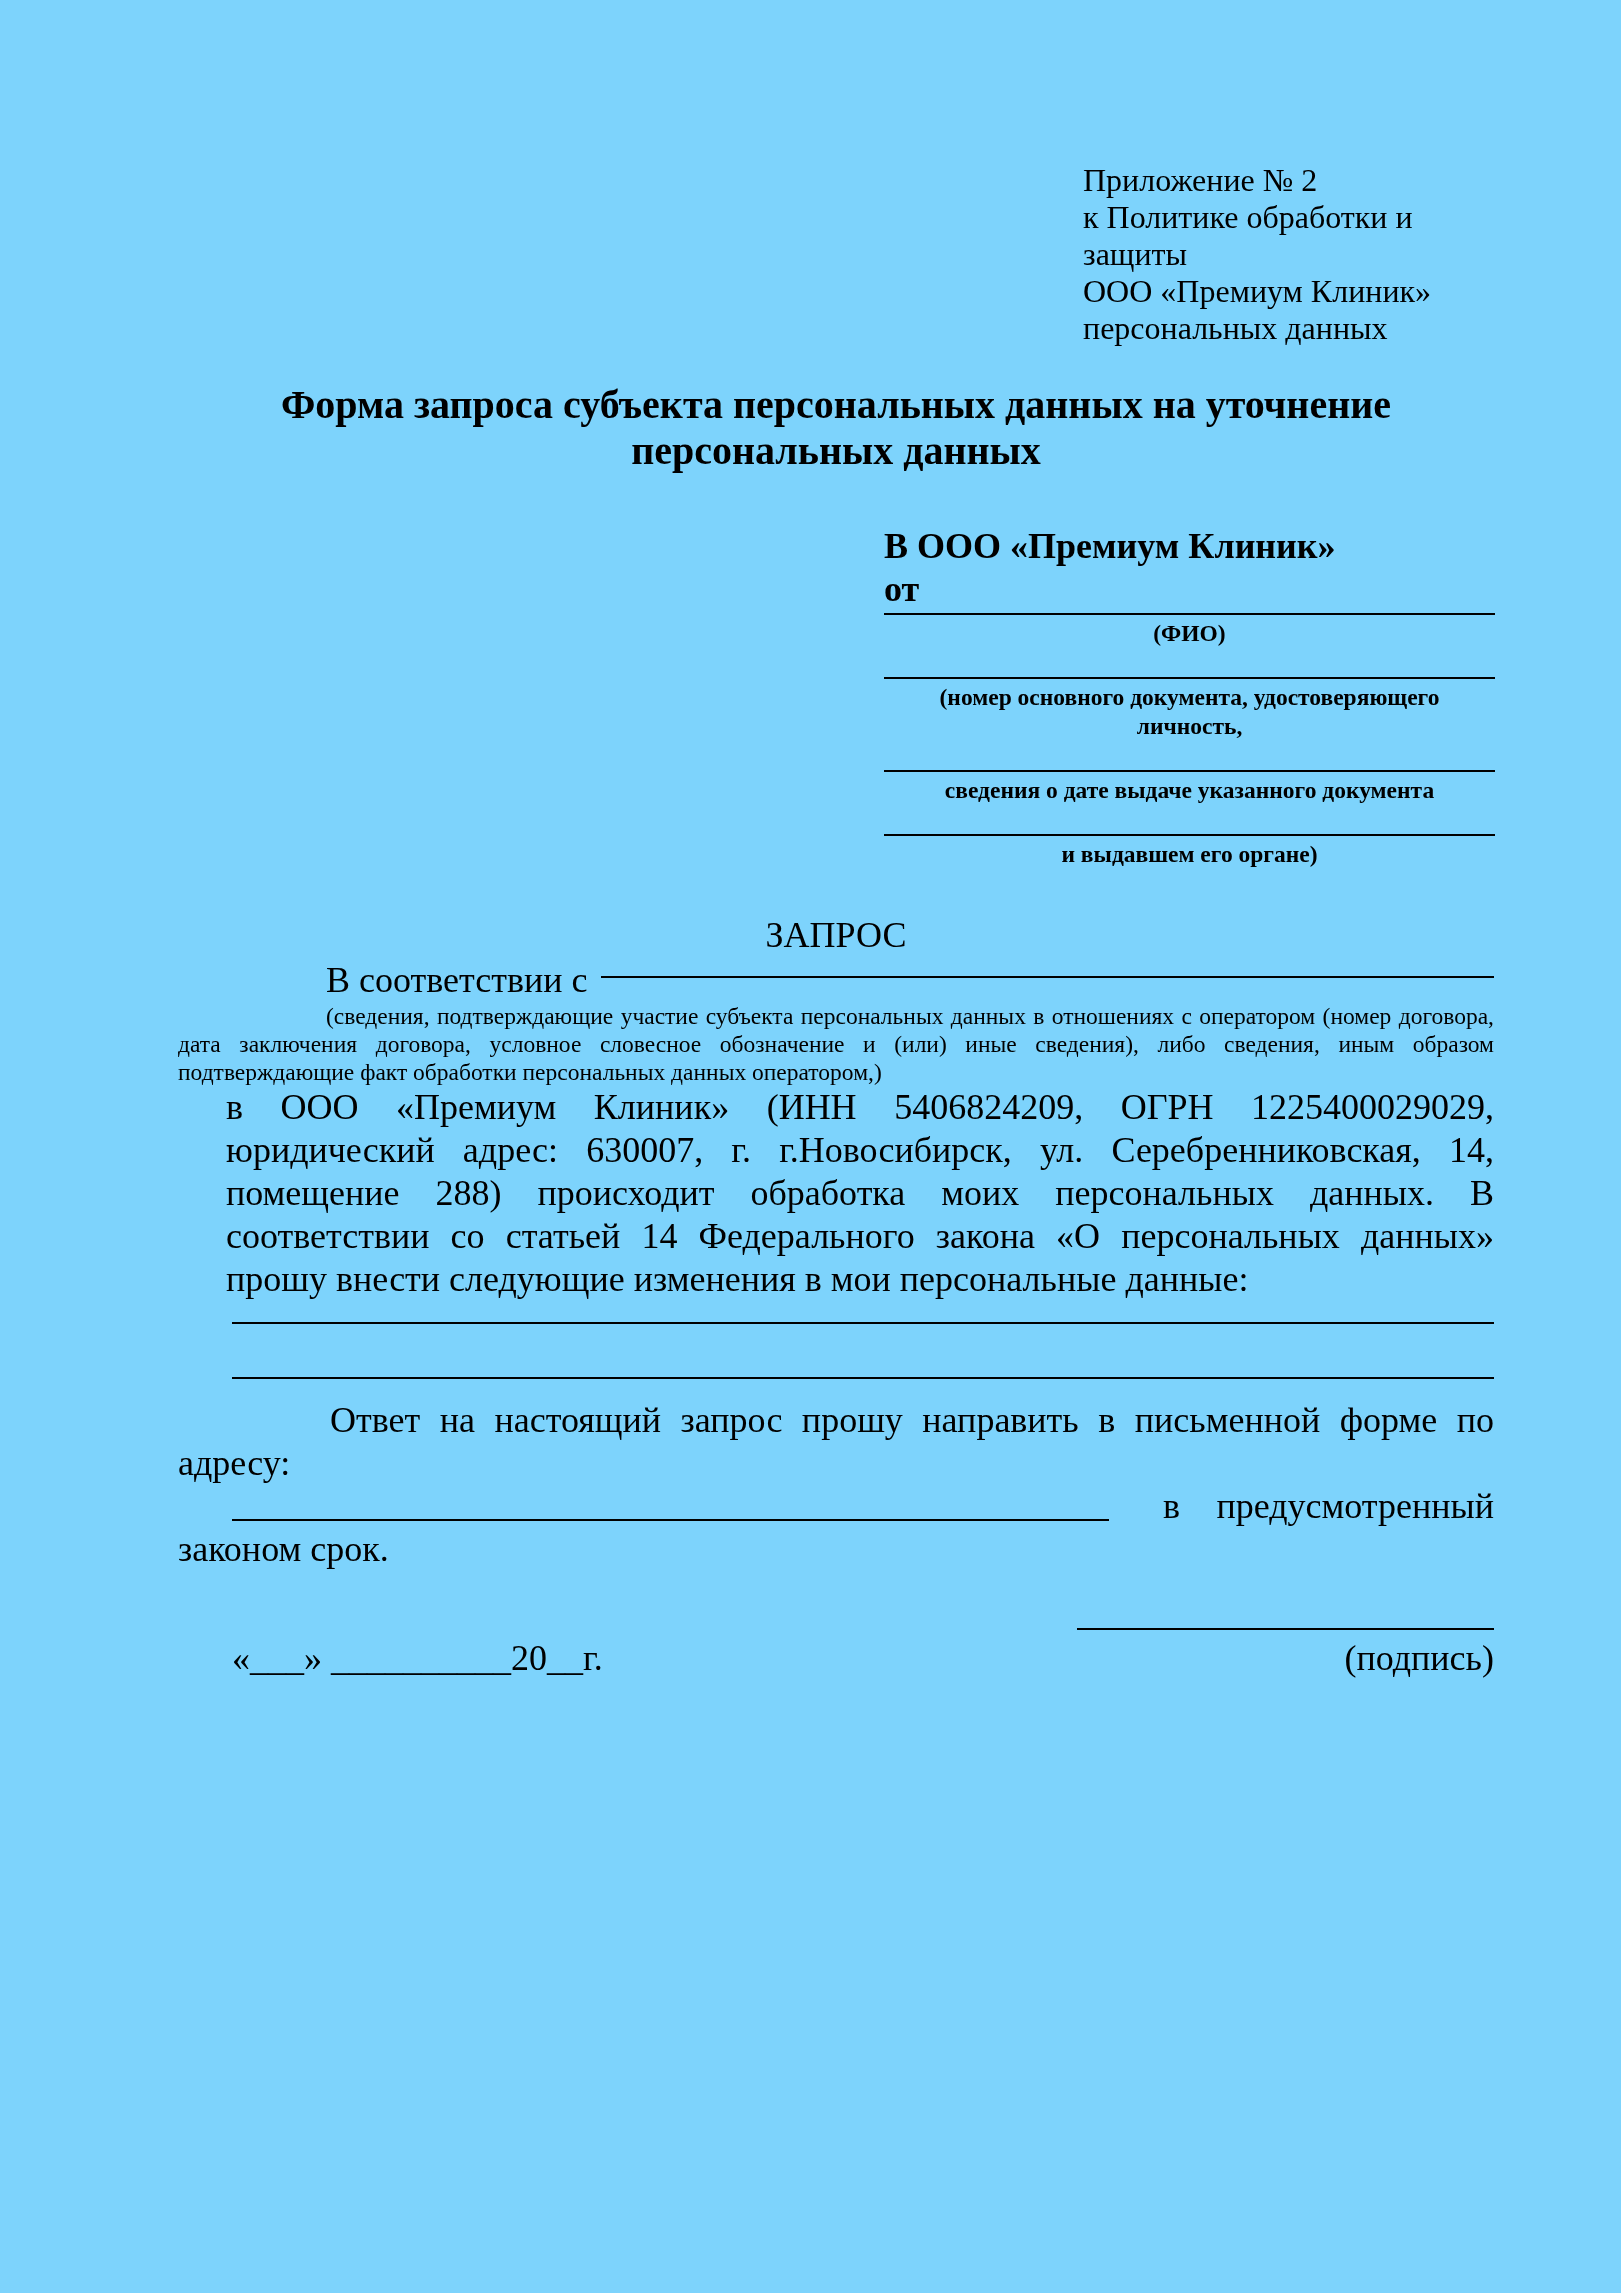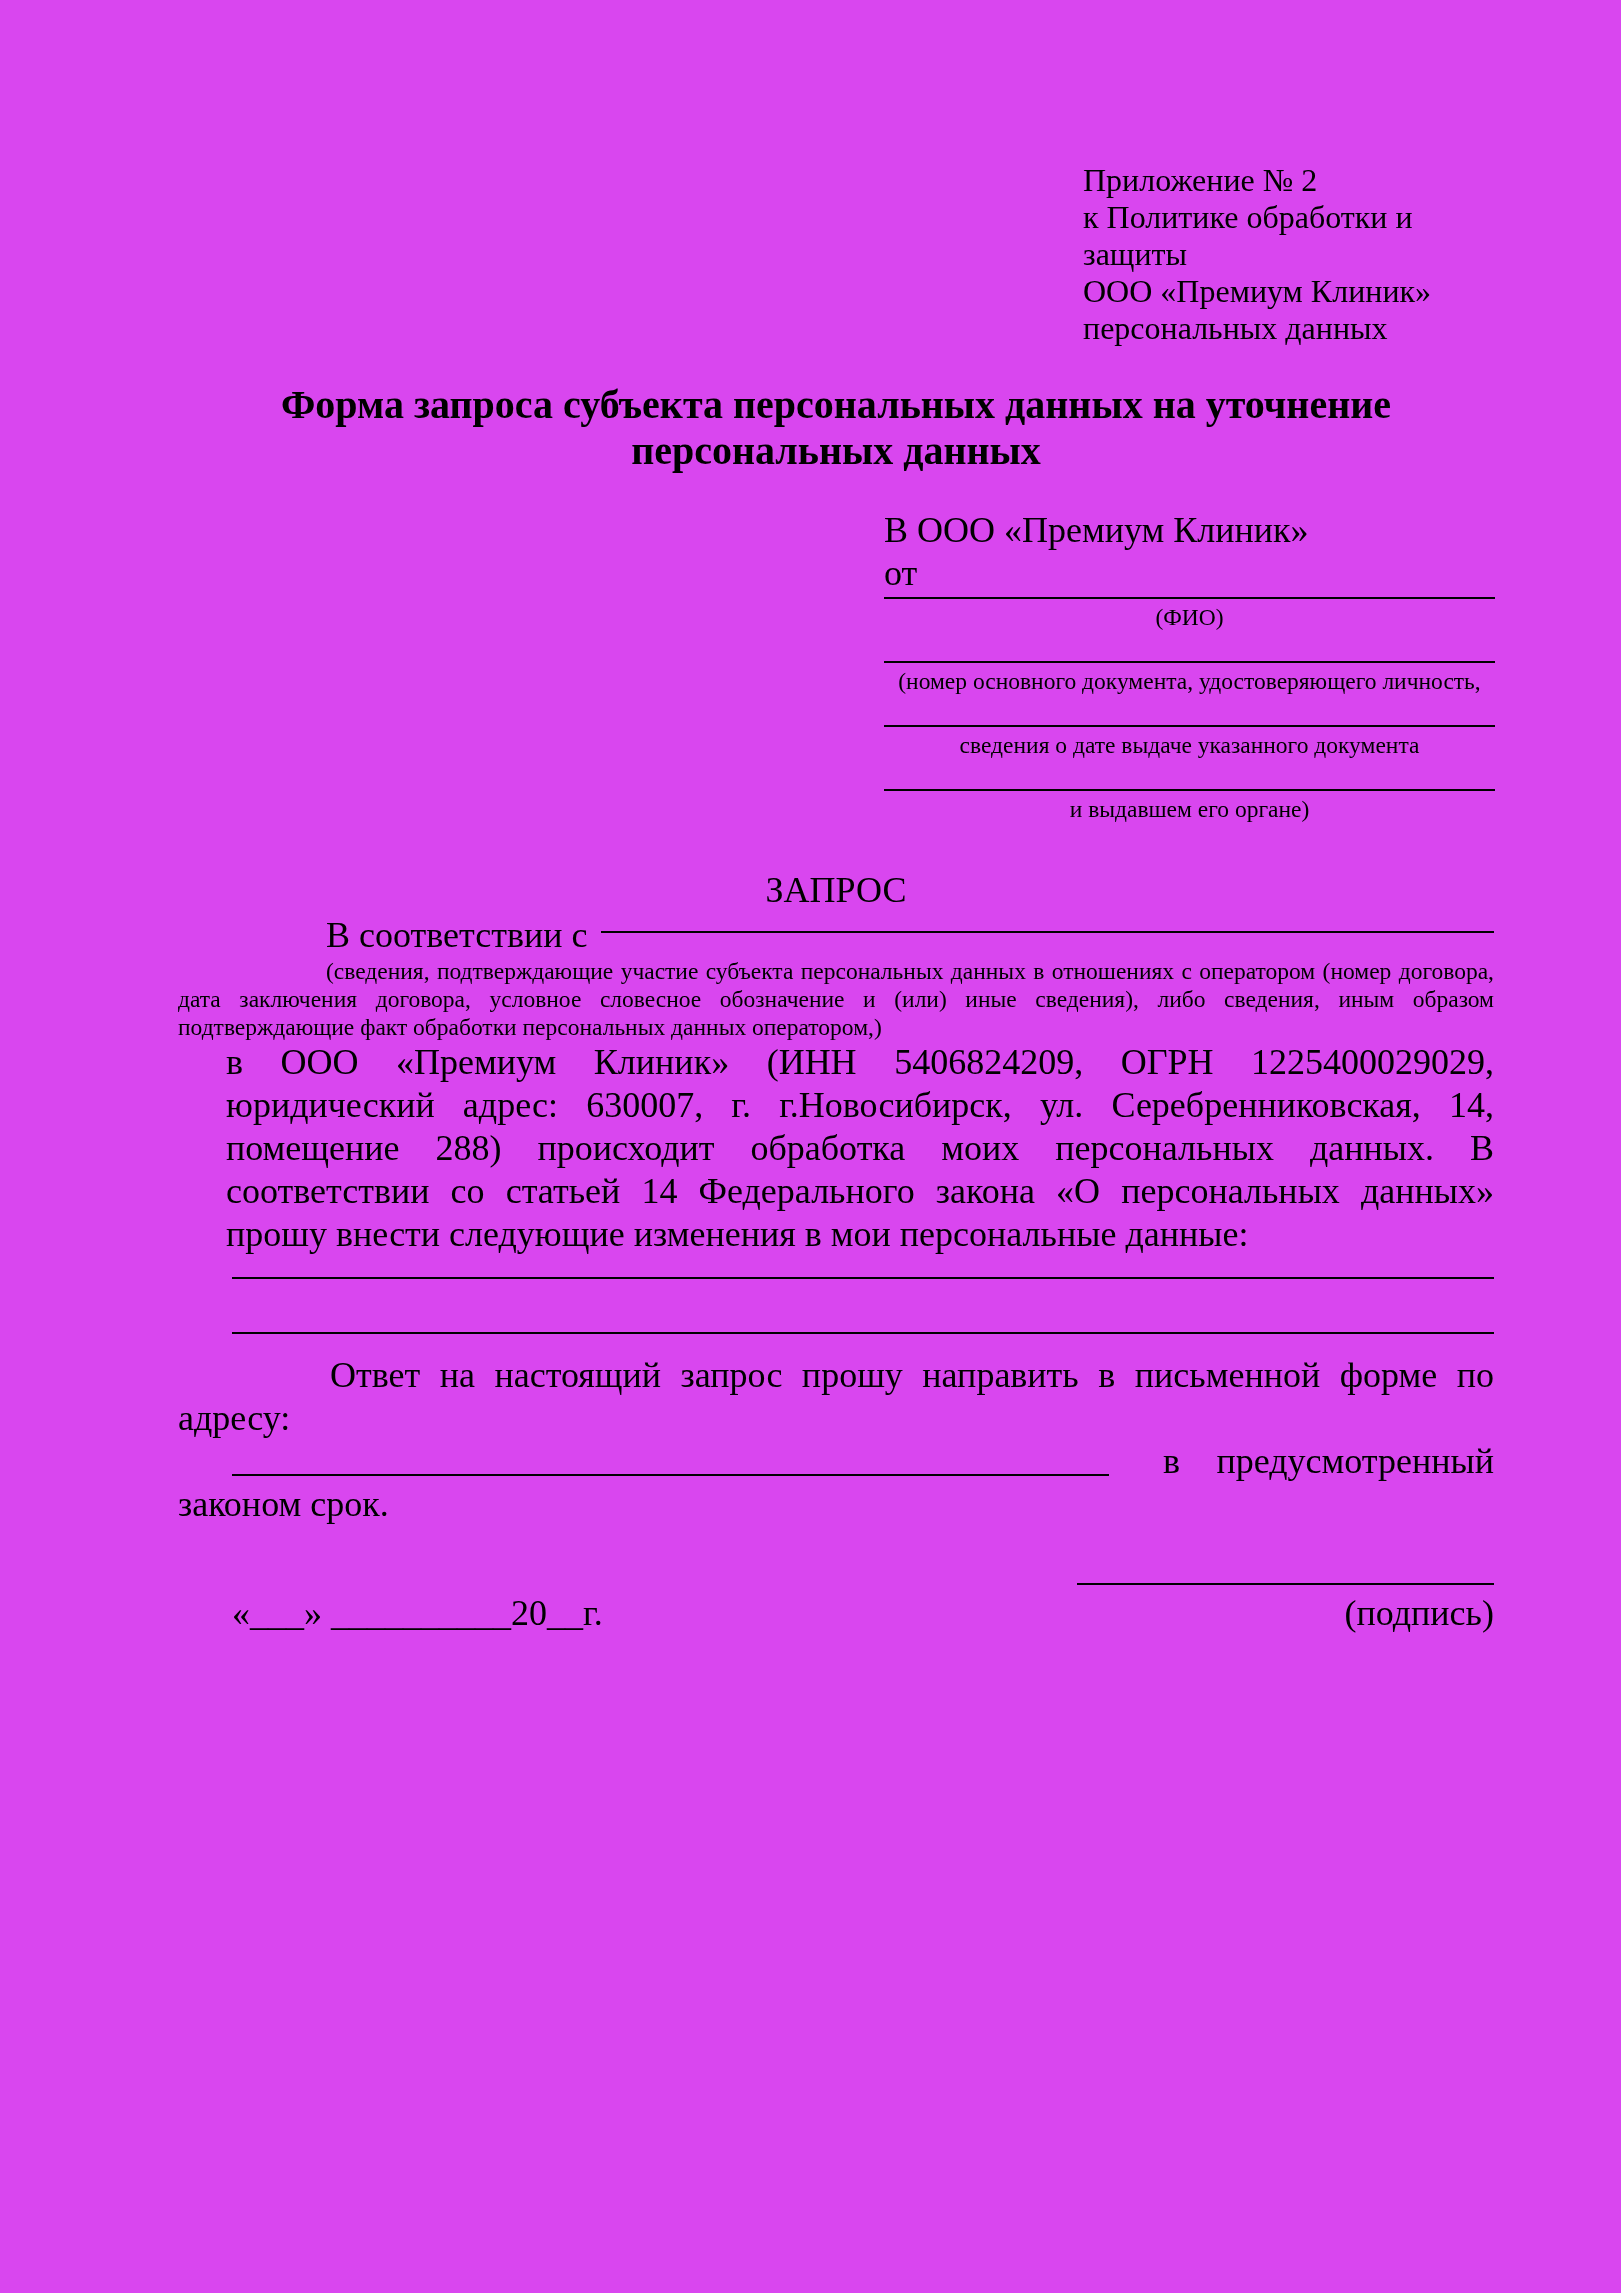--- a/index.html
+++ b/index.html
@@ -1,34 +1,34 @@
 <!DOCTYPE html>
 <html><head>
 <meta charset="utf-8">
 <style>
   html,body { margin:0; padding:0; background:#e8e8e8; }
   .page {
     position:relative;
     width:1621px; height:2294px;
     margin:0 auto;
-    background:#d946ef;
+    background:#7dd3fc;
     box-sizing:border-box;
     padding:162px 127px 8px 178px;
     font-family:"Liberation Serif","DejaVu Serif",serif;
     font-size:36px; line-height:43px; color:#000;
   }
   
   .appendix { margin-left:905px; font-size:32px; line-height:37px; }
   
   .title {
     margin:35px auto 0 auto; max-width:1147px;
     text-align:center; font-weight:bold; font-size:40px; line-height:46px;
   }
   
-  .addressee { margin-top:35px; margin-left:706px; width:611px; }
+  .addressee { margin-top:51px; margin-left:706px; width:611px;font-weight:bold; }
   .addr-text { line-height:43px; }
   .rule { border-bottom:2.9px solid #000; }
   .addr-rule-1 { margin-top:2px; }
   .addr-rule   { margin-top:29px; }
   .addr-cap { font-size:23.5px; line-height:29px; text-align:center; padding-top:3.9px; }
   
   .zapros { margin-top:45px; text-align:center; }
   
   .accordance { display:flex; align-items:center; margin-top:2px; }
   .accordance .lbl { margin-left:148px; white-space:nowrap; }

